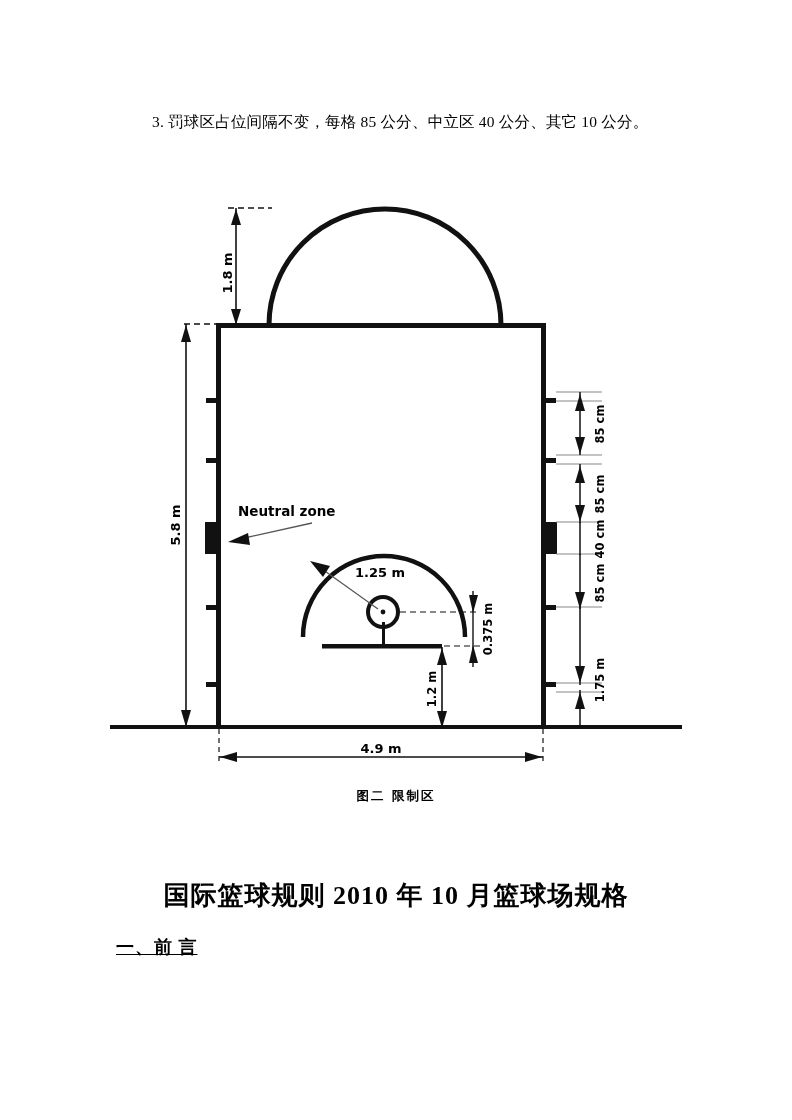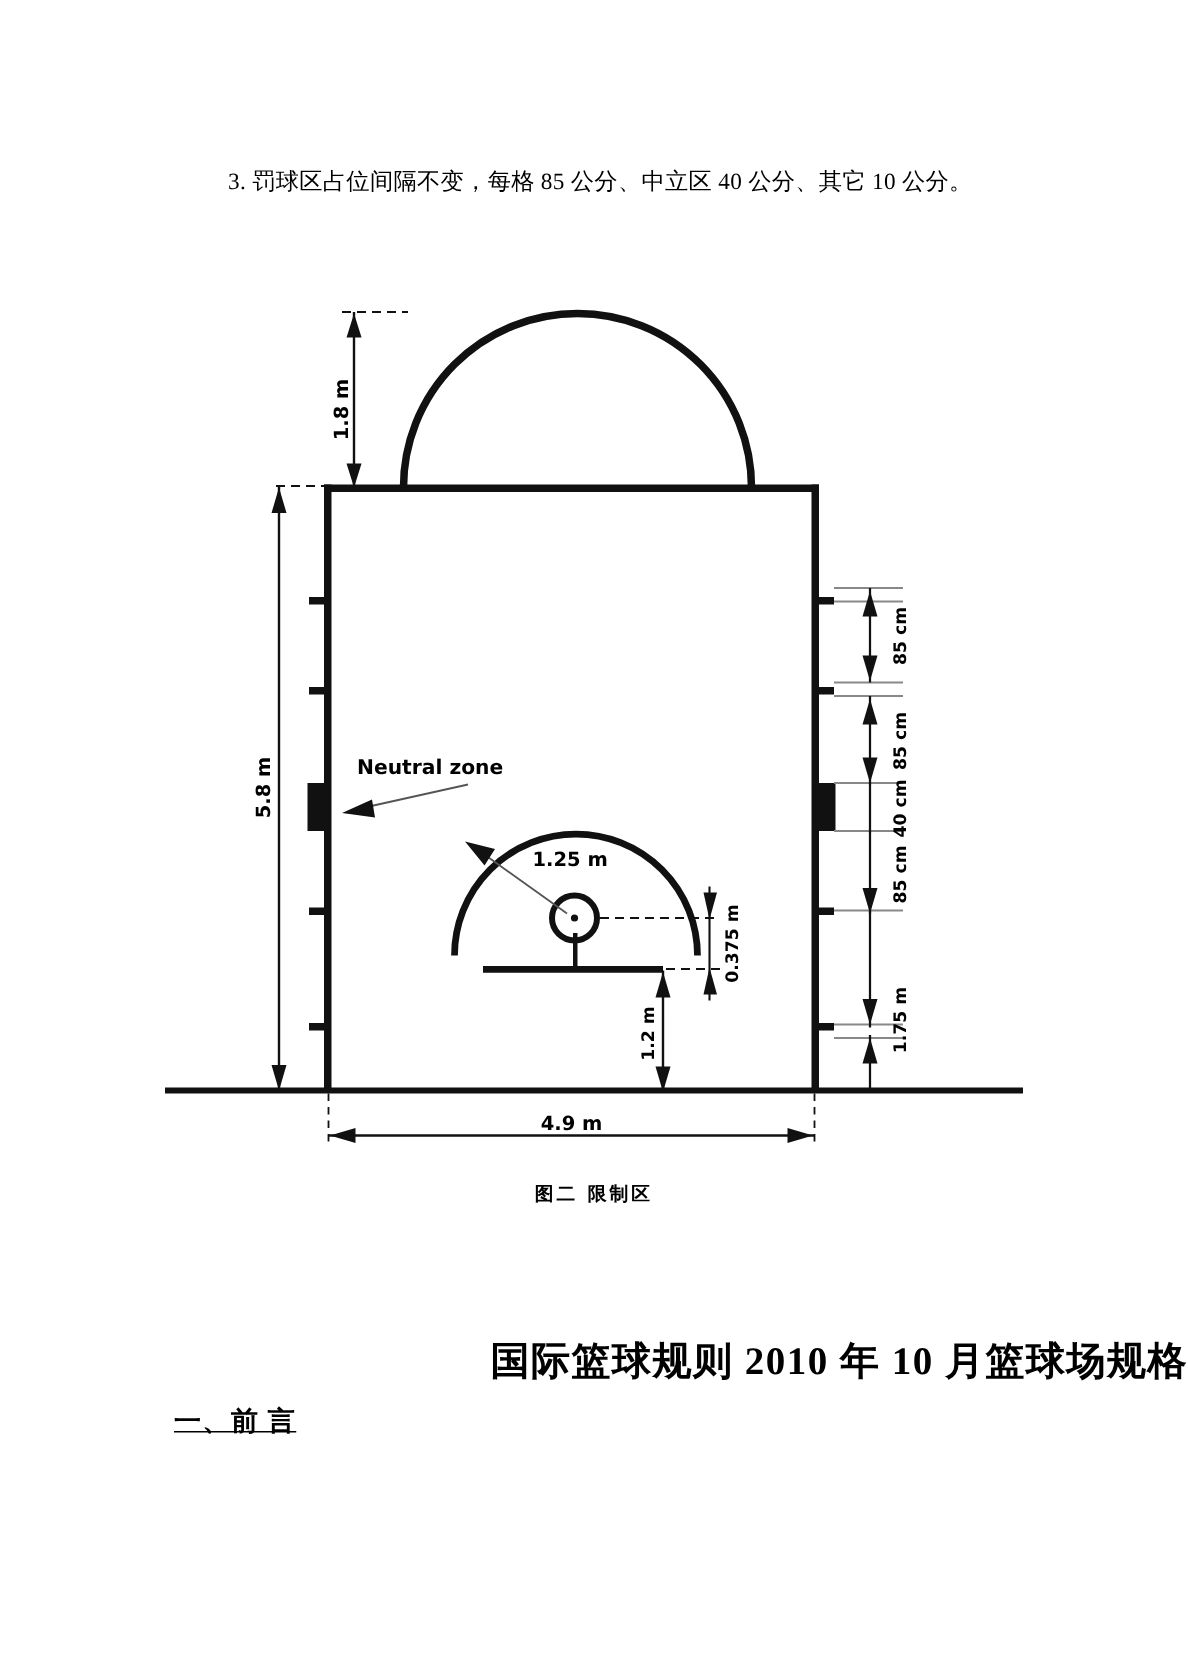--- a/index.html
+++ b/index.html
@@ -56,25 +56,24 @@
     font-weight: bold;
     letter-spacing: 2px;
   }
 
   
   .doc-title {
     position: absolute;
     left: 0;
     top: 878px;
     width: 792px;
-    text-align: right;
+    text-align: center;
     font-size: 26px;
     font-weight: bold;
     letter-spacing: 1px;
-    margin-top: 12px;
   }
   .sec-heading {
     position: absolute;
     left: 116px;
     top: 935px;
     font-size: 18px;
     font-weight: bold;
     letter-spacing: 1px;
     text-decoration: underline;
   }

